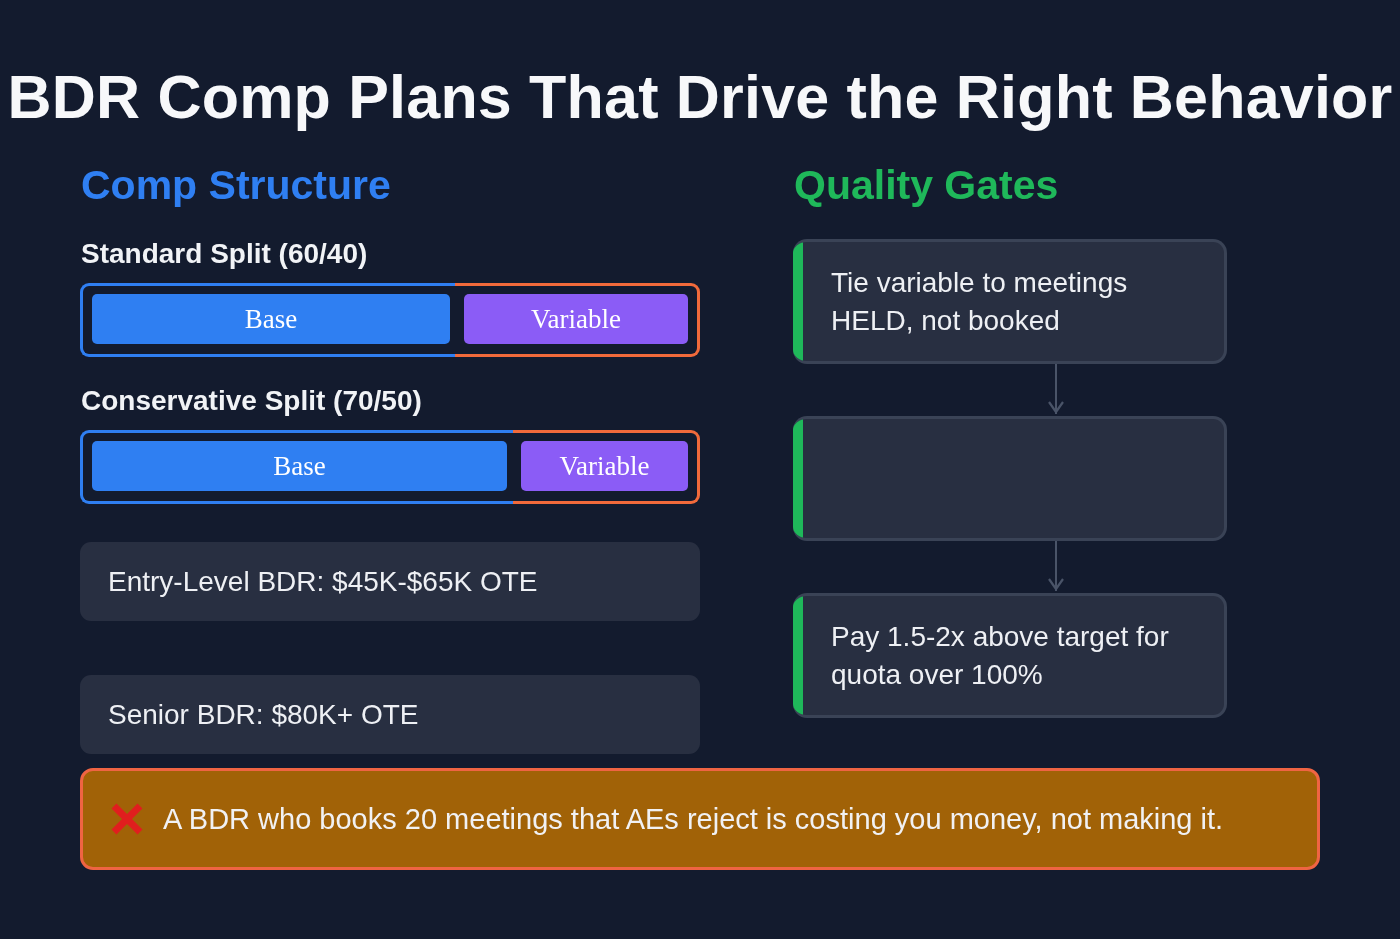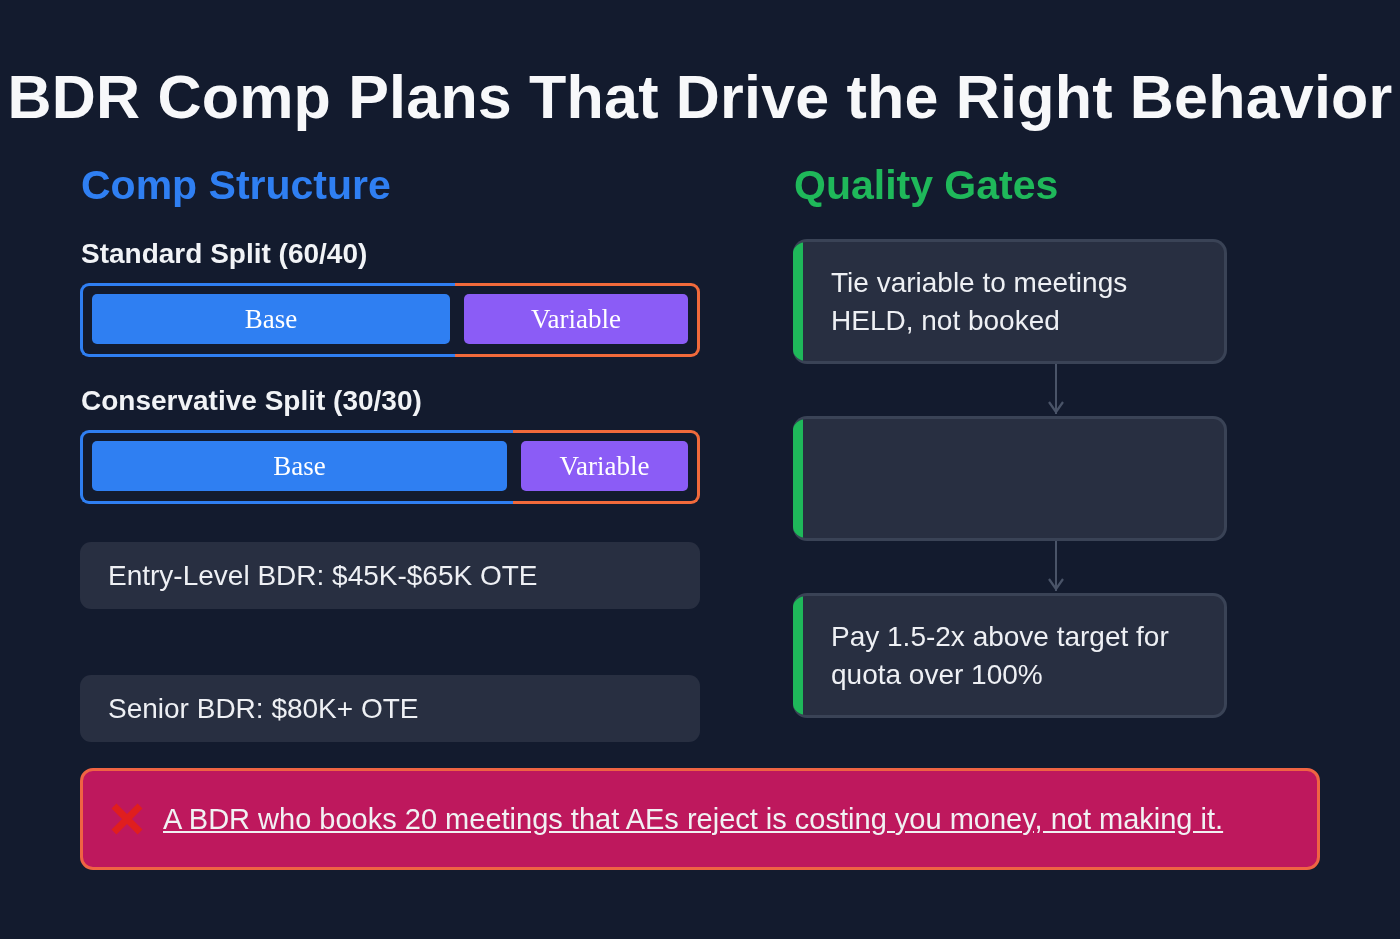--- a/index.html
+++ b/index.html
@@ -35,21 +35,21 @@
   .outline-var { right: 0; border-color: #f16a3b !important; border-left: none !important; border-radius: 0 9px 9px 0; }
   .seg {
     position: absolute; top: 11px; height: 50px; border-radius: 5px;
     display: flex; align-items: center; justify-content: center;
     font-size: 27px; color: #ffffff;
   }
   .seg.base { background: #2f7ff2; left: 12px; }
   .seg.var { background: #8b5cf6; }
 
   .ote-card {
-    position: absolute; left: 80px; width: 620px; height: 67px;
+    position: absolute; left: 80px; width: 620px; height: 79px;
     background: #282f41; border-radius: 11px;
     display: flex; align-items: center; padding-left: 28px;
     font-size: 28px; color: #eef0f4;
   }
 
   .gate {
     position: absolute; left: 793px; width: 434px; height: 125px;
     background: #282f41; border: 3px solid #3a4356; border-left: none;
     border-radius: 14px; overflow: hidden;
     display: flex; align-items: center; padding-left: 38px; padding-right: 20px;
@@ -60,42 +60,42 @@
   }
   .connector {
     position: absolute; left: 1055px; width: 2px; background: #4a5468;
   }
   .arrowhead {
     position: absolute; left: 1047px; width: 18px; height: 18px;
   }
 
   .warning {
     position: absolute; left: 80px; top: 768px; width: 1240px; height: 102px;
-    background: #be185d; border: 3px solid #ef6443; border-radius: 13px;
+    background: #a16207; border: 3px solid #ef6443; border-radius: 13px;
     display: flex; align-items: center; padding-left: 26px;
-    font-size: 29px; color: #f1f1f3; text-decoration: underline;
+    font-size: 29px; color: #f1f1f3;
   }
   .warning .x-icon { width: 36px; height: 36px; margin-right: 18px; flex-shrink: 0; }
 </style>
 </head>
 <body>
 
 <div class="title">BDR Comp Plans That Drive the Right Behavior</div>
 
 <div class="section-title comp-title">Comp Structure</div>
 
 <div class="split-label" style="top:238px;">Standard Split (60/40)</div>
 <div class="split-bar" style="top:283px;">
   <div class="outline-base" style="width:375px;"></div>
   <div class="outline-var" style="width:245px;"></div>
   <div class="seg base" style="width:358px;">Base</div>
   <div class="seg var" style="left:384px; width:224px;">Variable</div>
 </div>
 
-<div class="split-label" style="top:385px;">Conservative Split (30/30)</div>
+<div class="split-label" style="top:385px;">Conservative Split (70/50)</div>
 <div class="split-bar" style="top:430px;">
   <div class="outline-base" style="width:433px;"></div>
   <div class="outline-var" style="width:187px;"></div>
   <div class="seg base" style="width:415px;">Base</div>
   <div class="seg var" style="left:441px; width:167px;">Variable</div>
 </div>
 
 <div class="ote-card" style="top:542px;">Entry-Level BDR: $45K-$65K OTE</div>
 <div class="ote-card" style="top:640px;margin-top:35px;">Senior BDR: $80K+ OTE</div>
 

